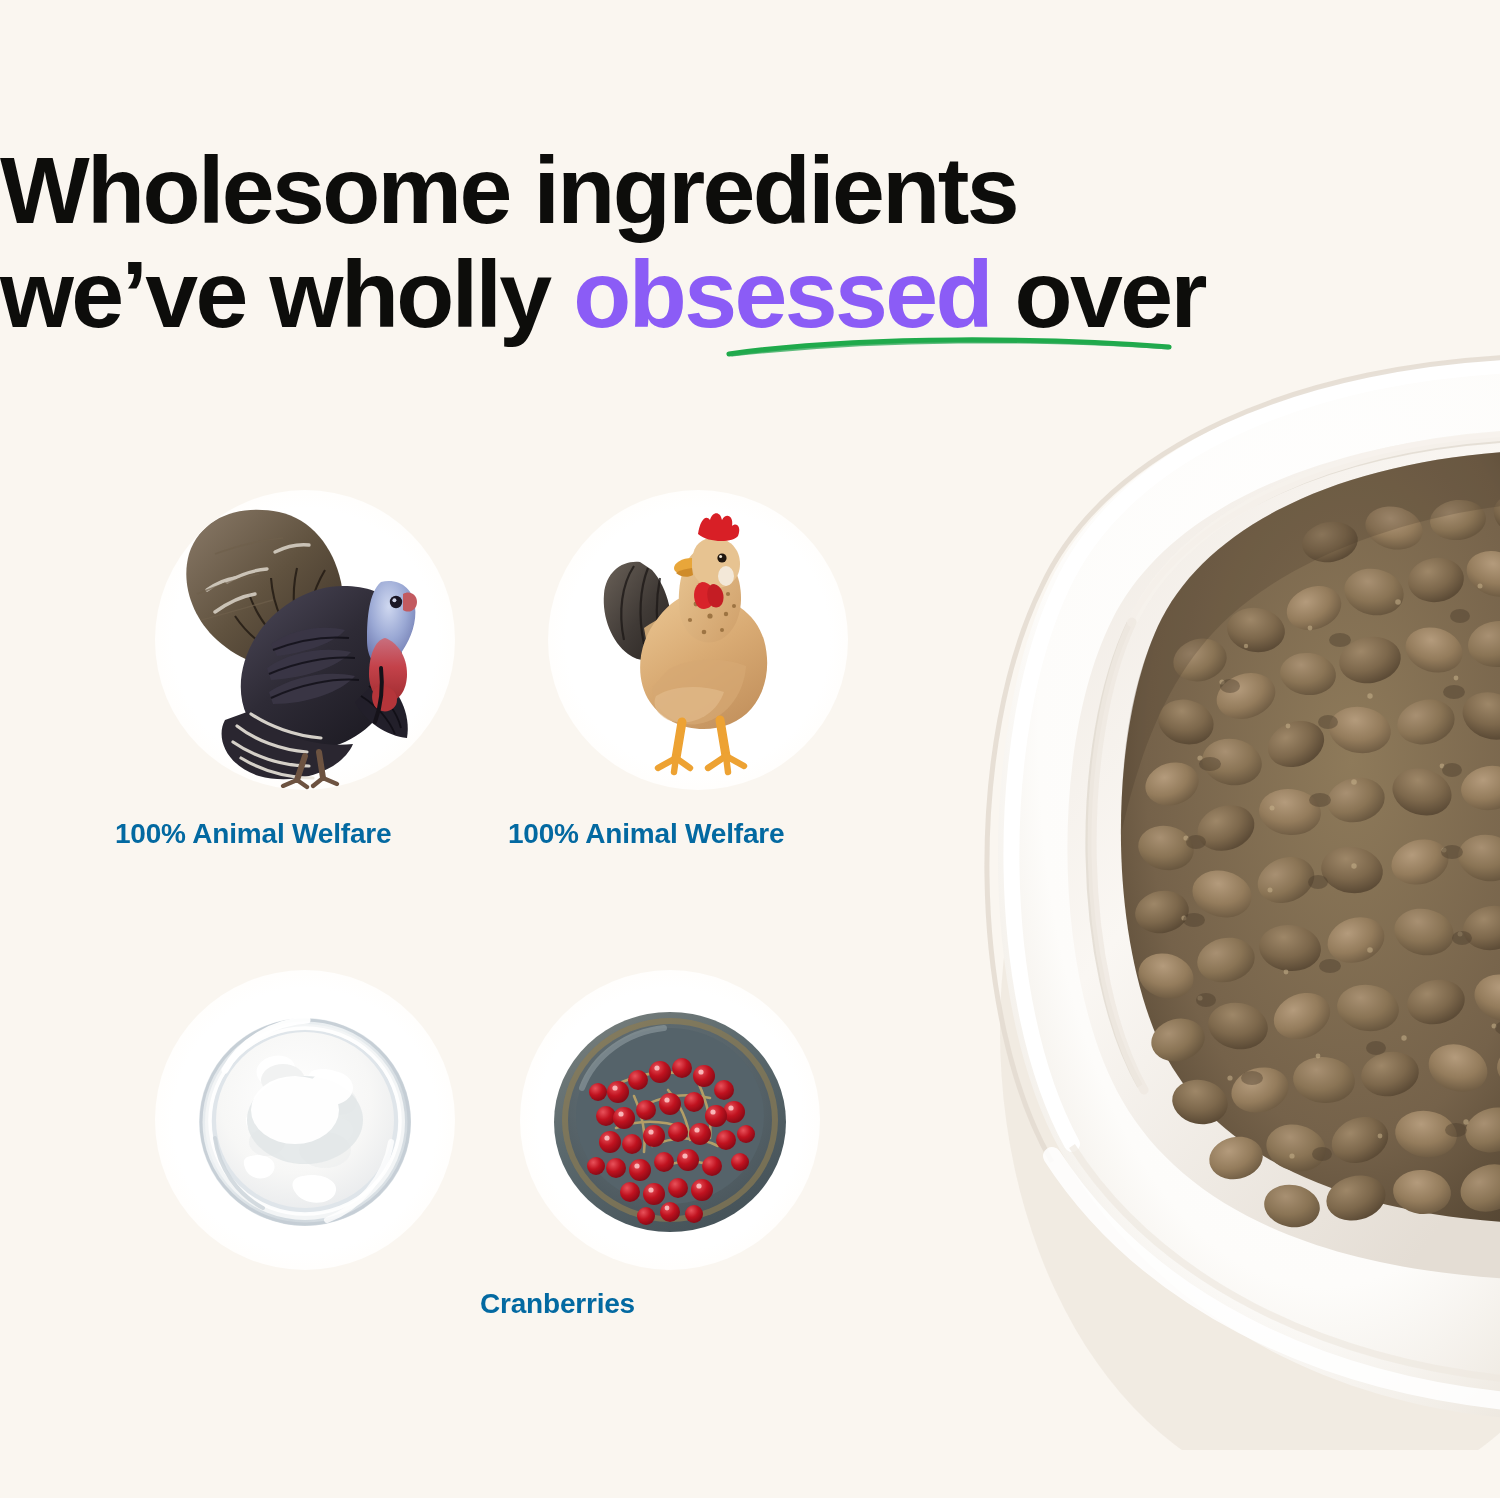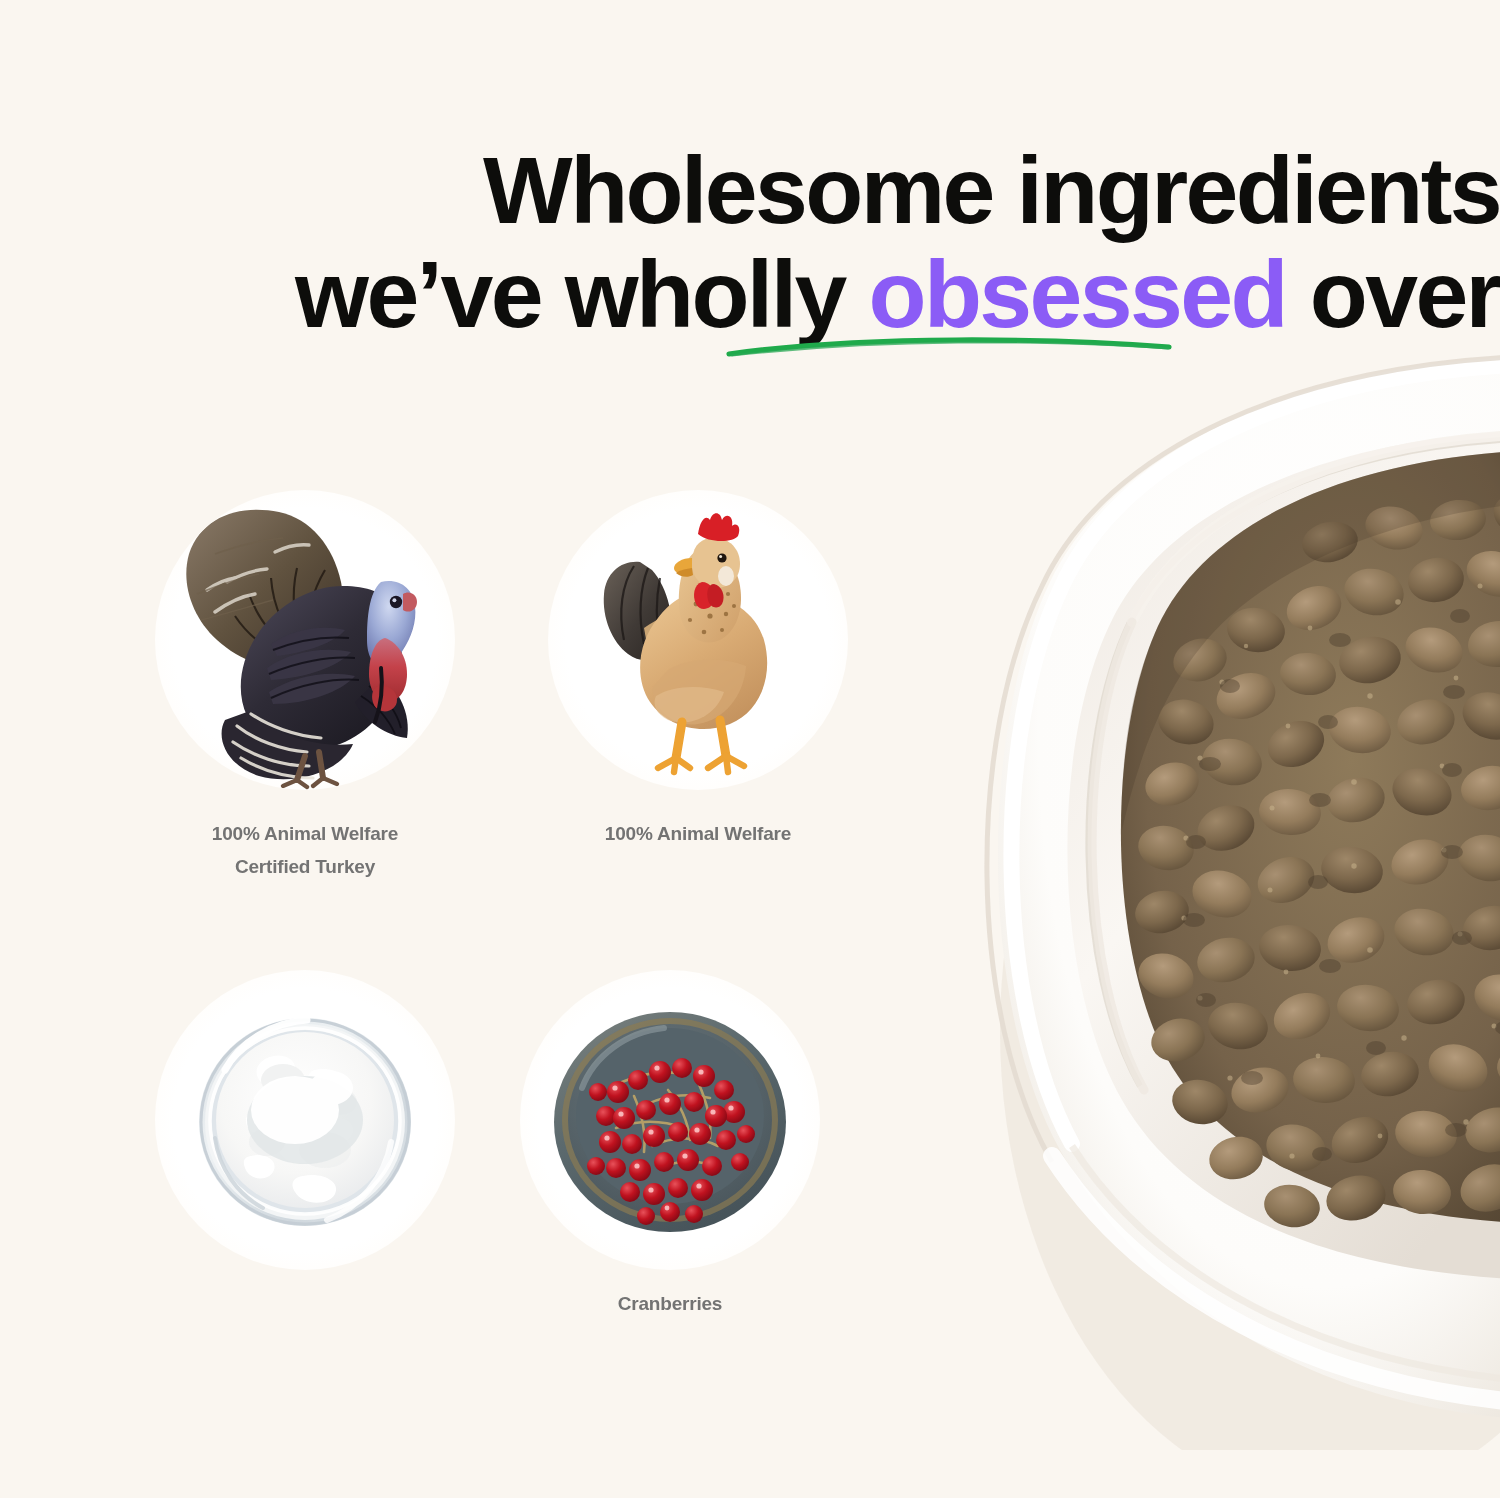--- a/index.html
+++ b/index.html
@@ -8,21 +8,21 @@
     width:1500px;height:1498px;
     background:#faf6f0;
     font-family:"Liberation Sans","DejaVu Sans",sans-serif;
     overflow:hidden;position:relative;
   }
   #stage{position:absolute;inset:0;width:1500px;height:1498px;overflow:hidden;background:#faf6f0;}
 
   
   .headline{
     position:absolute;left:0;top:138px;width:1500px;
-    text-align:right;
+    text-align:left;
     color:#0d0d0b;
     font-weight:700;
     font-size:95px;
     line-height:104px;
     letter-spacing:-2.6px;
     font-stretch:semi-condensed;
     white-space:nowrap;
   }
   .hl-line{display:block;}
   .hl-accent{color:#8b5cf6;position:relative;}
@@ -42,24 +42,23 @@
   .ing-circle{
     position:relative;width:300px;height:300px;border-radius:50%;
     background:radial-gradient(circle at 50% 50%, #ffffff 0%, #ffffff 62%, #fffdfa 78%, rgba(250,246,240,0) 99%);
     overflow:visible;
   }
   .ing-art{position:absolute;inset:0;}
   .ing-art svg{display:block;width:300px;height:300px;}
 
   .ing-label{
     position:absolute;left:-40px;width:380px;
-    text-align:center;
-    color:#737373;
+    color:#0369a1;
     font-weight:700;
-    font-size:19px;
+    font-size:28px;
     line-height:33px;
     letter-spacing:-0.2px;
   }
   .c1 .ing-label,.c2 .ing-label{top:327px;}
   .c3 .ing-label,.c4 .ing-label{top:317px;}
 
   
   .bowl-wrap{position:absolute;left:900px;top:330px;width:640px;height:1120px;}
   .bowl-wrap svg{display:block;}
 </style>
@@ -186,21 +185,20 @@
                   <path d="M168 288 L 158 296"></path>
                 <path d="M142 290 L 128 296"></path>
                   <path d="M142 290 L 152 297"></path>
               </g>
             </g>
           </svg>
         </div>
       </div>
       <div class="ing-label">
         <div>100% Animal Welfare</div>
-        <div>Certified Turkey</div>
       </div>
     </div>
 
     <div class="ing-cell c2">
       <div class="ing-circle">
         <div class="ing-art">
           <svg viewBox="0 0 300 300" xmlns="http://www.w3.org/2000/svg" aria-hidden="true">
             <defs>
               <linearGradient id="chBody" x1="0.2" y1="0" x2="0.8" y2="1">
                 <stop offset="0%" stop-color="#e8c28e"></stop>

